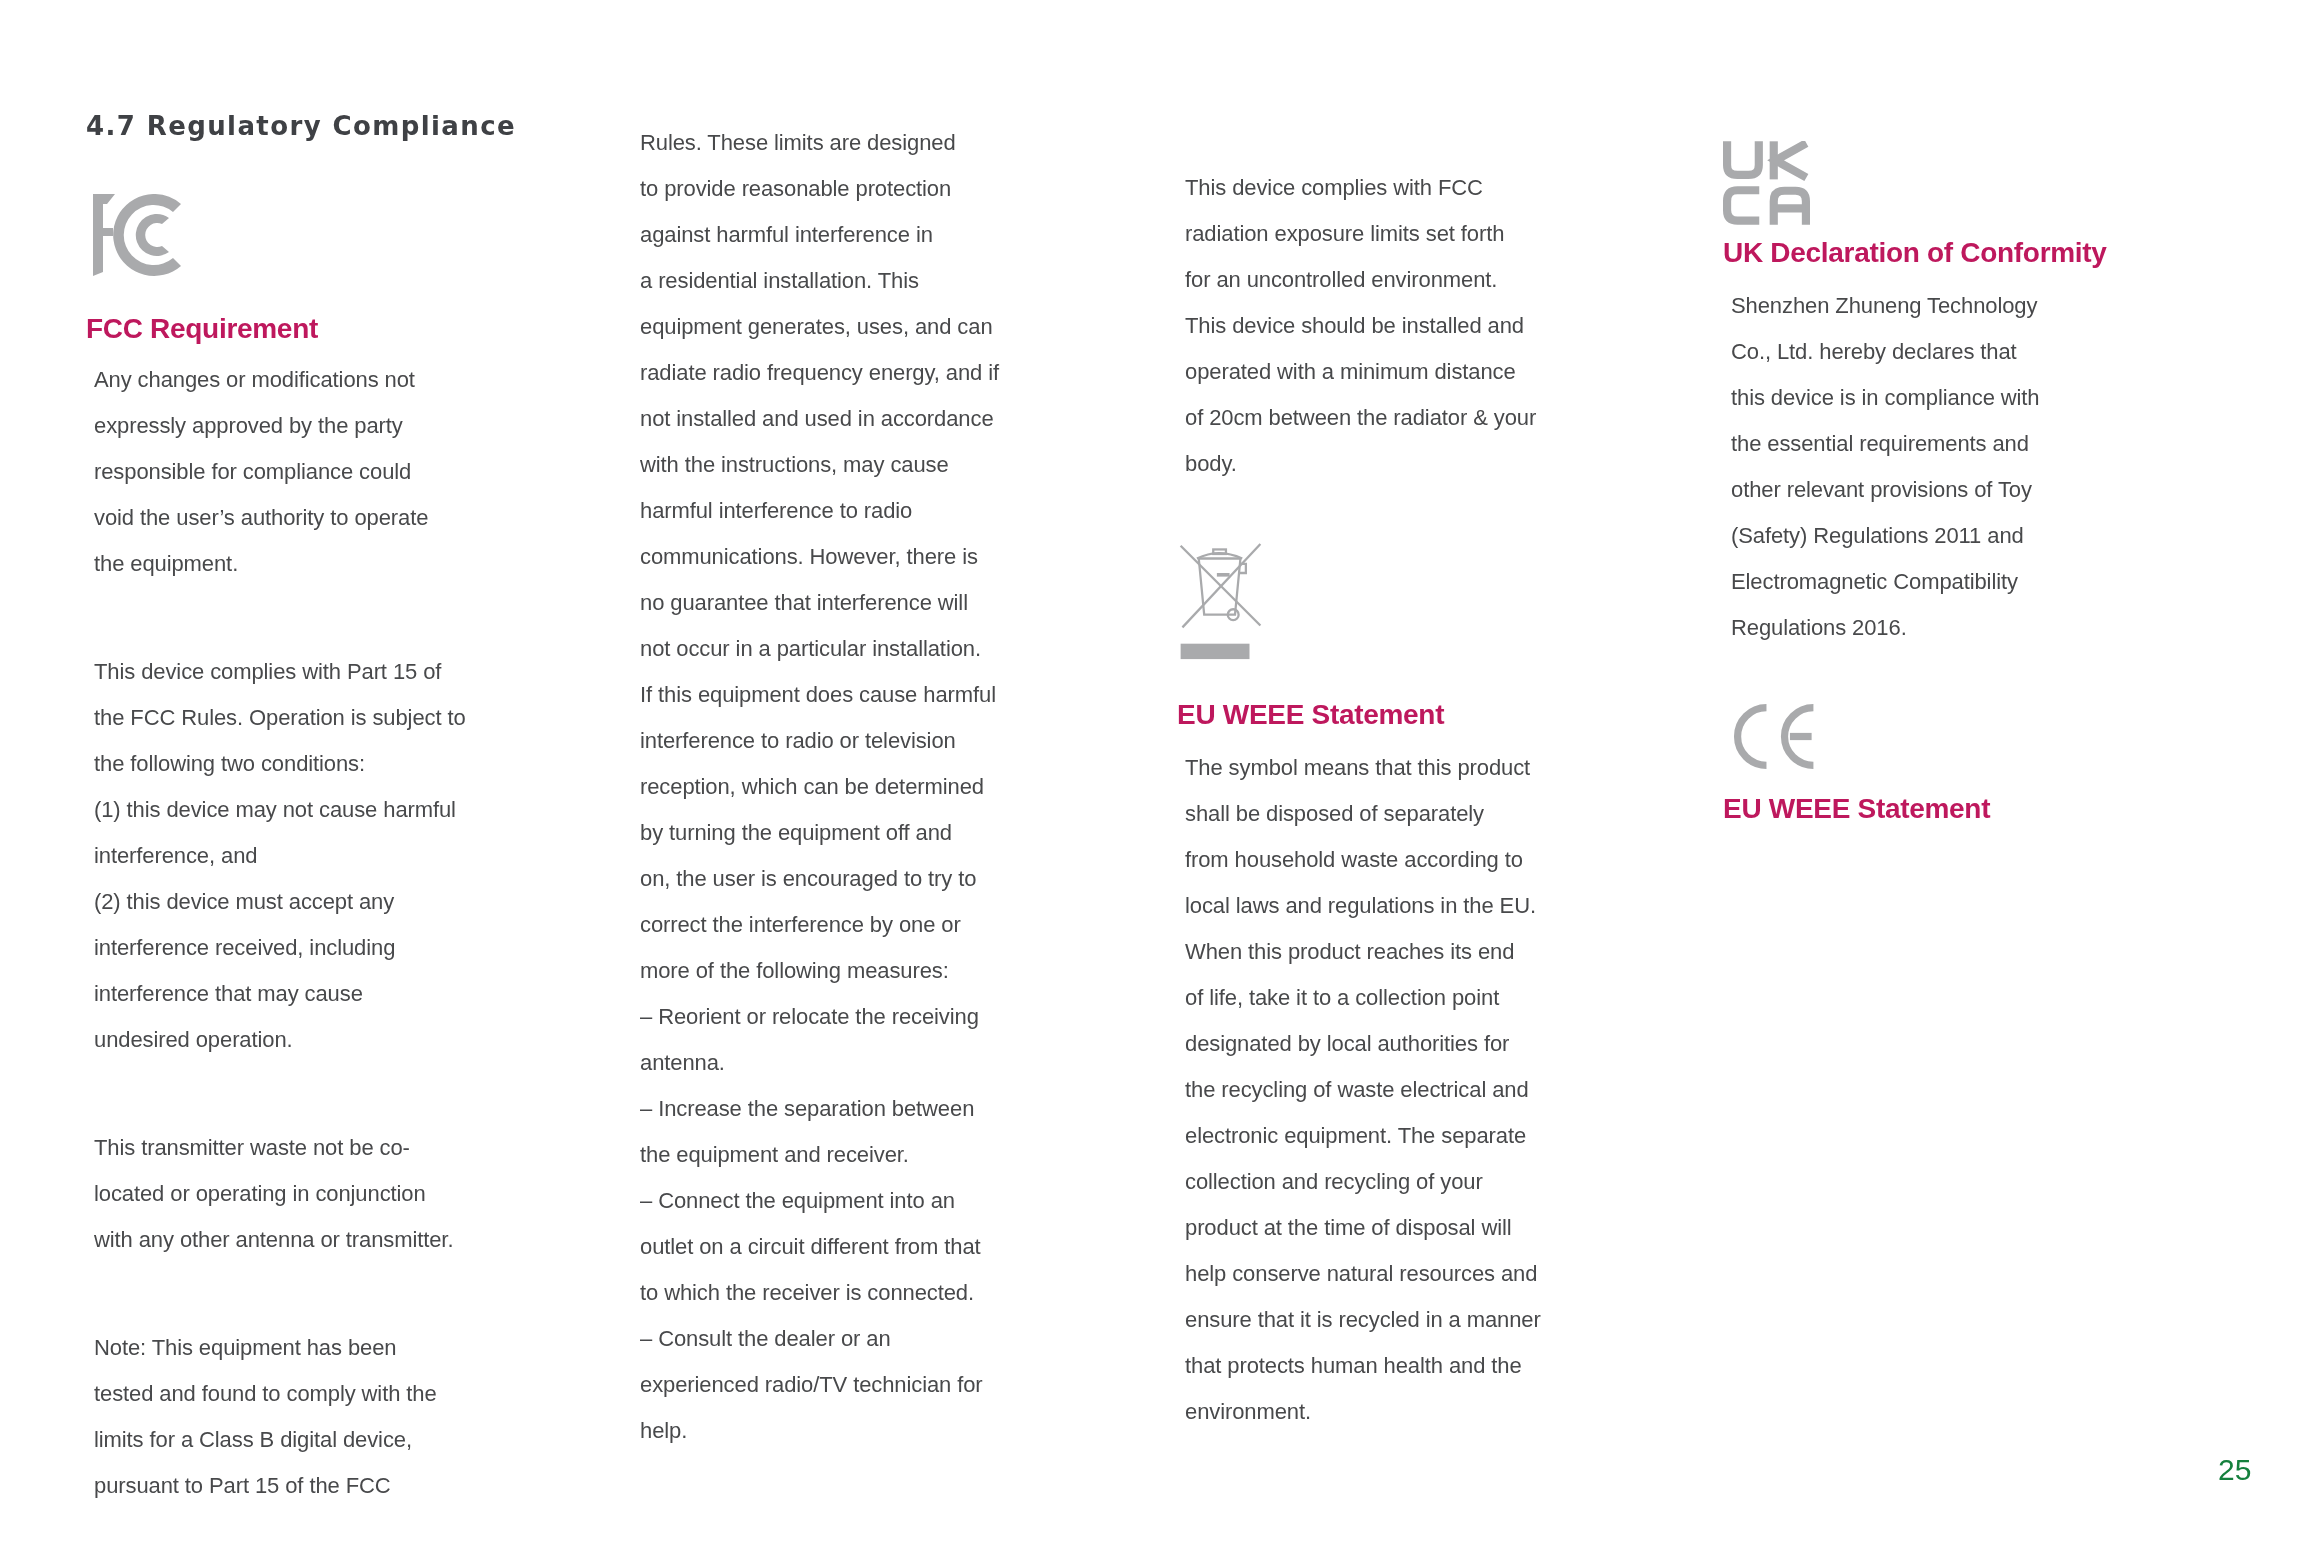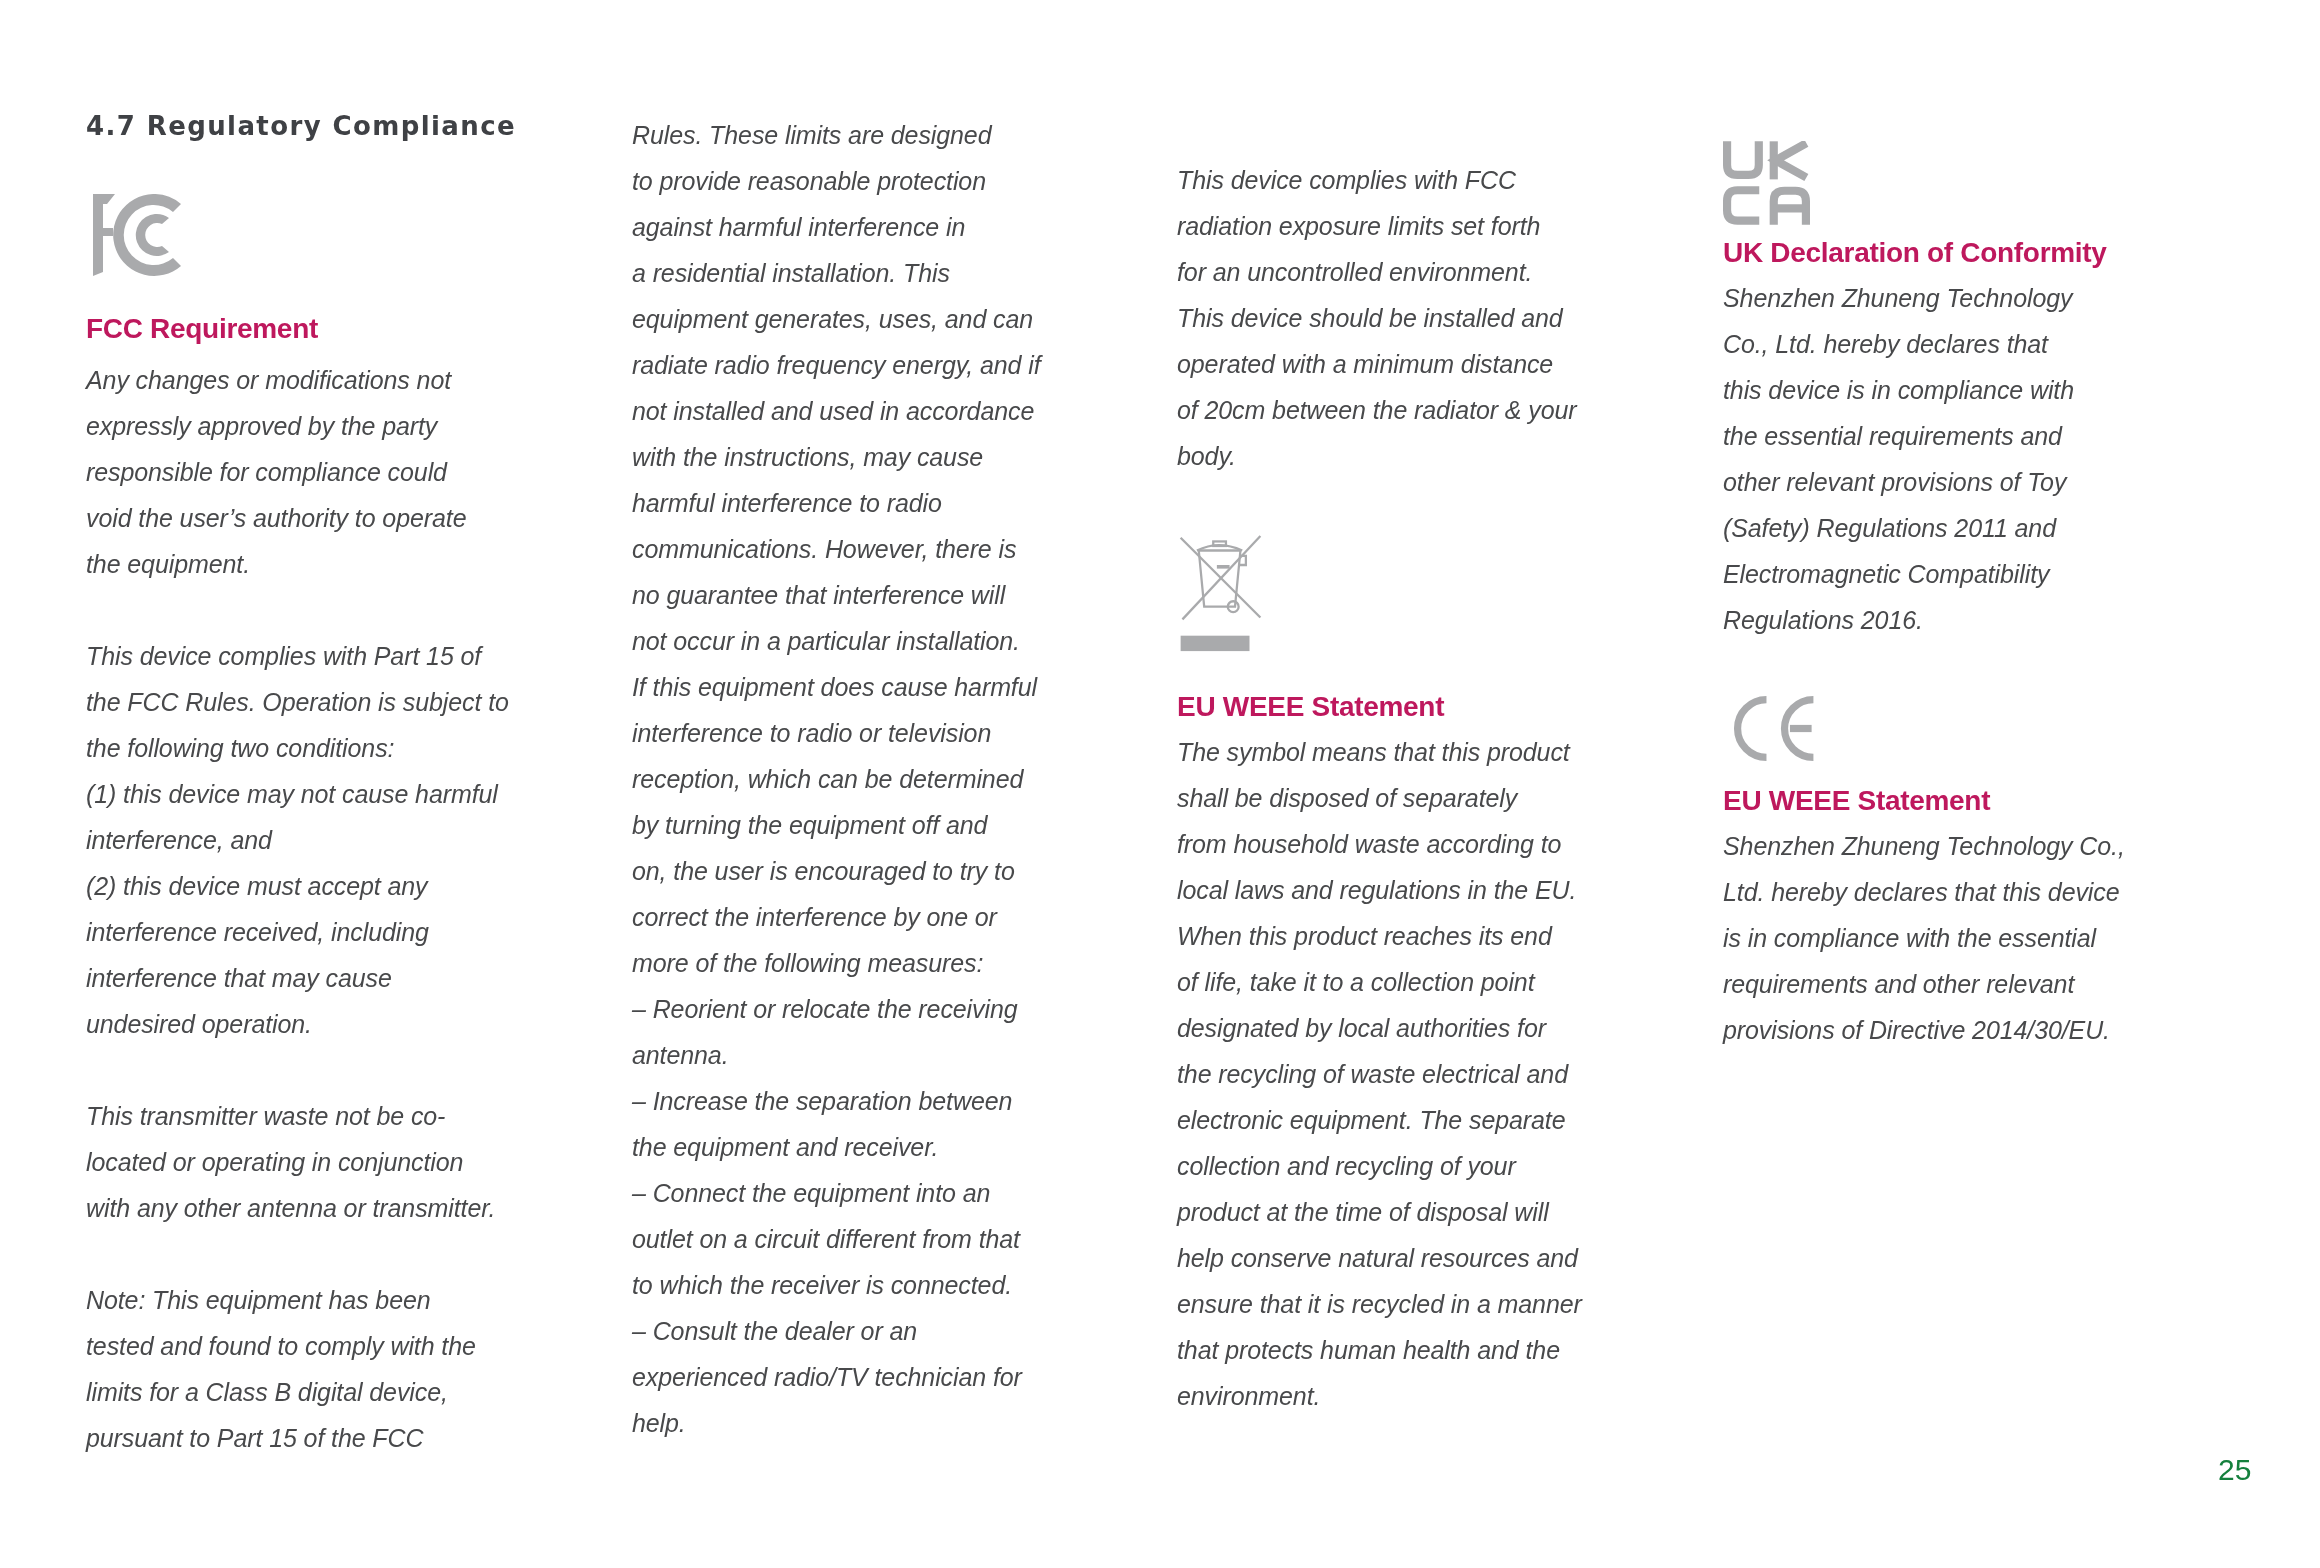--- a/index.html
+++ b/index.html
@@ -1,19 +1,19 @@
 <!DOCTYPE html>
 <html style="font-size:14.5px"><head>
   <meta charset="utf-8">
   <style>
     html, body { margin: 0; padding: 0; background: #ffffff; }
     body { width: 2320px; height: 1568px; position: relative; overflow: hidden;
            font-family: "Liberation Sans", "DejaVu Sans", sans-serif; color: #48494b; }
     .col { position: absolute; width: 527px; }
-    .body-text { font-size: 25px; line-height: 46px; white-space: pre-line; margin: 0; letter-spacing: -0.1px; font-style: italic; }
+    .body-text { font-size: 22px; line-height: 46px; white-space: pre-line; margin: 8px; letter-spacing: -0.1px; }
     .heading { font-size: 28px; font-weight: bold; line-height: 44px; margin: 0; color: #be185d; letter-spacing: -0.3px; }
     .title { position: absolute; left: 86px; top: 111px; font-family: "DejaVu Sans", sans-serif;
              font-weight: bold; font-size: 26px; color: #3f4145; letter-spacing: 1.4px; margin: 0; }
     .gap { height: 46px; }
     .logo { display: block; }
     .page-number { position: absolute; left: 2218px; top: 1453px; font-size: 30px; color: #15803d; }
   </style>
 </head>
 <body>
 
@@ -149,21 +149,16 @@
 Regulations 2016.</p>
   <svg class="logo" width="91" height="65" viewBox="0 0 100 72" style="margin-top:53px; margin-left:7.3px;">
     <g fill="none" stroke="#a9aaac" stroke-width="8">
       <path d="M40 4 A32 32 0 0 0 40 68"></path>
       <path d="M92 4 A32 32 0 0 0 92 68"></path>
       <line x1="66" y1="36" x2="90" y2="36"></line>
     </g>
   </svg>
   <div style="height:18px"></div>
   <p class="heading">EU WEEE Statement</p>
-  <p class="body-text">Shenzhen Zhuneng Technology Co.,
-Ltd. hereby declares that this device
-is in compliance with the essential
-requirements and other relevant
-provisions of Directive 2014/30/EU.</p>
 </div>
 
 <div class="page-number">25</div>
 
 
 </body></html>

